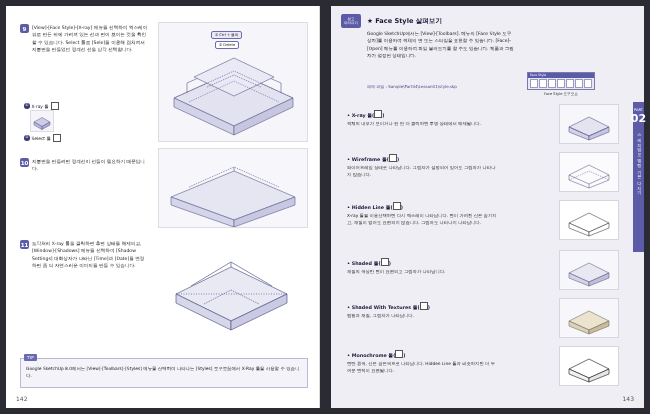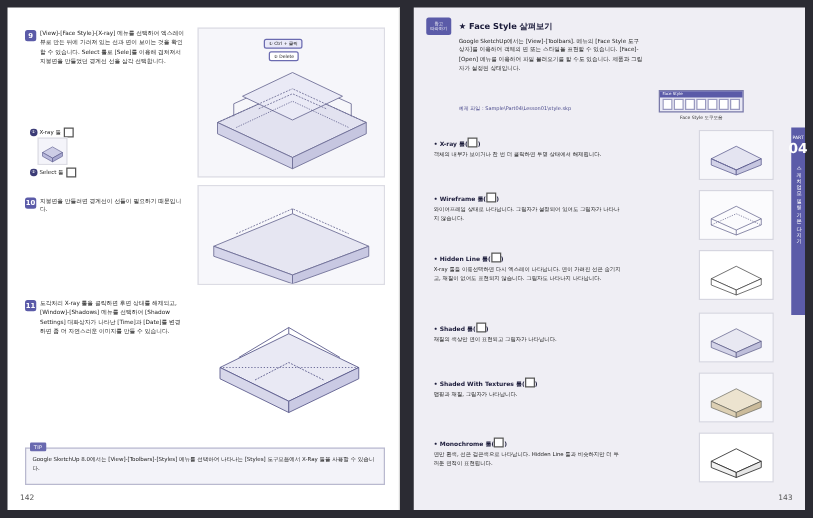--- a/index.html
+++ b/index.html
@@ -321,20 +321,20 @@
         <g stroke="#222" stroke-width="1.3" fill="#ffffff">
           <path d="M18 44 L58 24 L98 44 L58 62 Z"></path>
           <path d="M18 44 L18 54 L58 70 L58 62 Z" fill="#f2f2f2"></path>
           <path d="M98 44 L98 54 L58 70 L58 62 Z" fill="#e6e6e6"></path>
         </g>
       </svg>
     </div>
 
     <div class="chap-tab">
       <span class="partlabel">PART</span>
-      <span class="partnum">04</span>
+      <span class="partnum">02</span>
       <span class="vert ko">스케치업 모델링 기본 다지기</span>
     </div>
 
     <div class="page-num right">143</div>
   </div>
 
 </div>
 
 </body></html>

